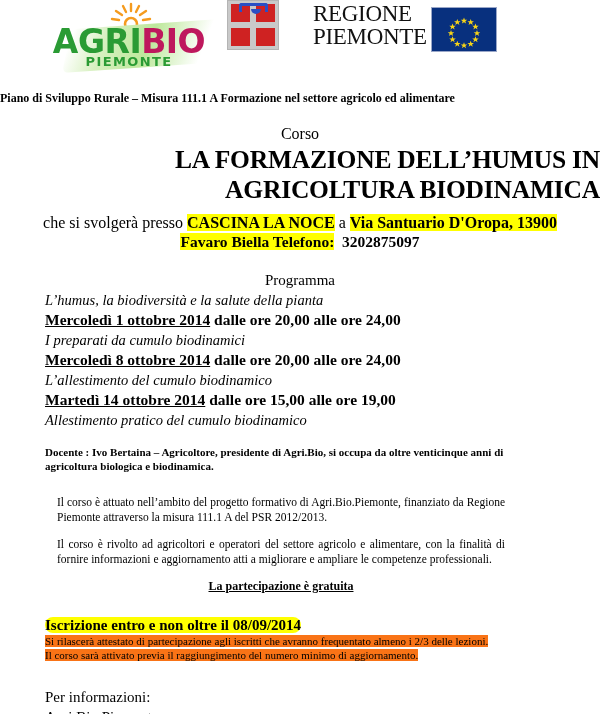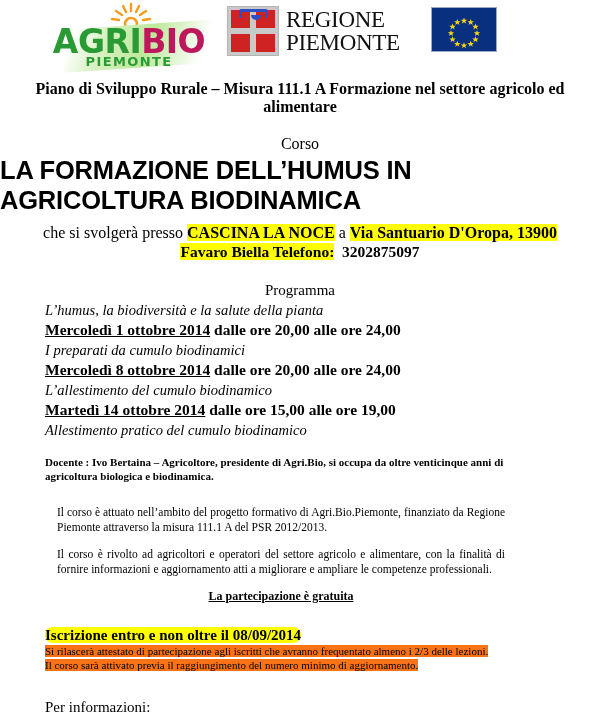--- a/index.html
+++ b/index.html
@@ -59,24 +59,25 @@
     text-align: center;
     font-family: "DejaVu Sans", sans-serif;
     font-weight: 700;
     font-size: 13px;
     letter-spacing: 1.4px;
     color: #2a9b34;
   }
 
   .logo-regione {
     position: absolute;
-    left: 227px; top: 6px;
+    left: 227px; top: 0;
     height: 50px;
     display: flex;
     align-items: center;
+    gap: 27px;
   }
   .regione-shield {
     width: 52px; height: 50px;
     background: #c9c9c9;
     position: relative;
     border: 1px solid #b4b4b4;
     box-sizing: border-box;
   }
   .regione-shield .q {
     position: absolute;
@@ -121,33 +122,34 @@
     border: 1px solid #9aa7c8;
     box-sizing: border-box;
   }
 
   
   .page {
     position: relative;
     padding: 0 0;
   }
   .psr-line {
-    text-align: center;
+    text-align: left;
     font-family: "Liberation Serif", serif;
     font-weight: bold;
-    font-size: 16px;
+    font-size: 12px;
+    margin-top: 11px;
   }
   .corso-label {
     text-align: center;
     font-size: 16px;
     margin-top: 19px;
   }
   .course-title {
-    text-align: left;
-    font-family: Liberation Sans, sans-serif;
+    text-align: right;
+    font-family: Liberation Serif, serif;
     font-weight: bold;
     font-size: 25.5px;
     line-height: 30px;
     margin-top: 2px;
     letter-spacing: -0.2px;
   }
   .venue-line {
     text-align: center;
     font-size: 16px;
     margin-top: 8px;

